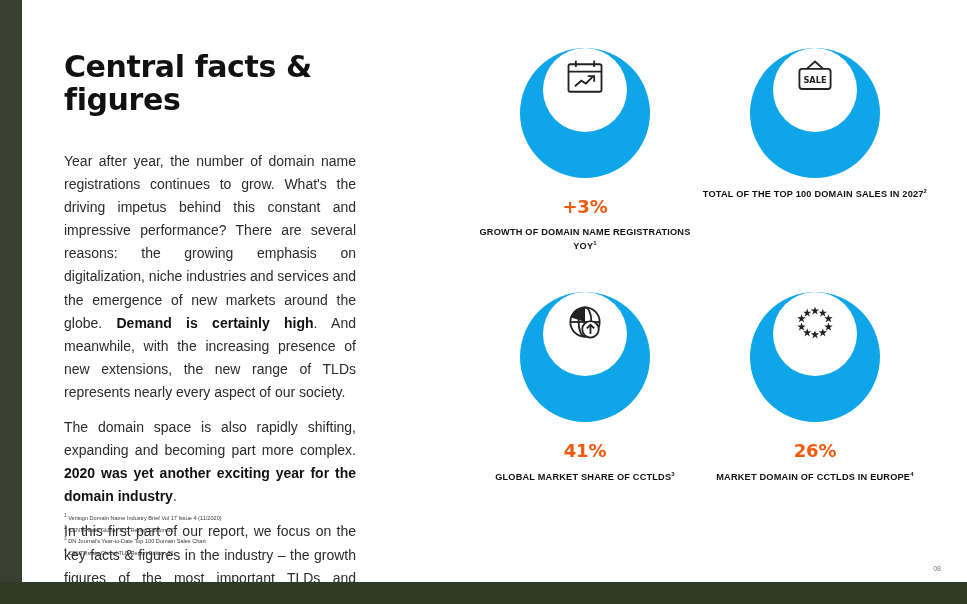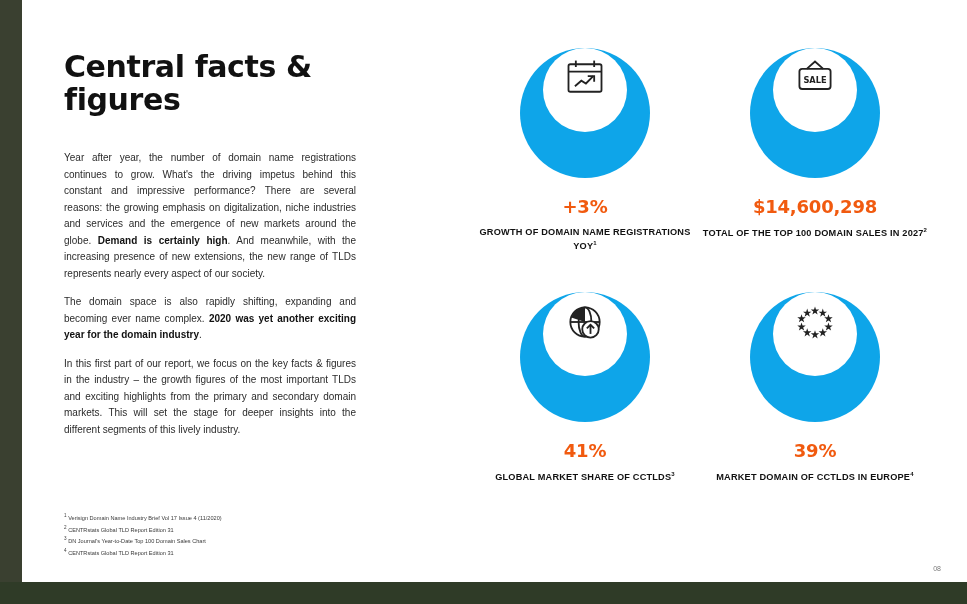--- a/index.html
+++ b/index.html
@@ -56,21 +56,21 @@
   .headline {
     font-size: 30px;
     font-weight: bold;
     letter-spacing: -0.4px;
     color: #111111;
     line-height: 1.1;
     margin: 0 0 34px 0;
     font-family: "DejaVu Sans", sans-serif;
   }
   .body-text {
-    font-size: 10px;
+    font-size: 14px;
     line-height: 1.65;
     color: #2b2b2b;
     text-align: justify;
     margin: 0 0 12px 0;
   }
   .body-text b {
     font-weight: bold;
     color: #111111;
   }
   .footnotes {
@@ -171,21 +171,21 @@
 
   <div class="left-strip">
     <div class="left-strip-inner"></div>
   </div>
 
   <div class="left-col">
     <h1 class="headline">Central facts &amp; figures</h1>
 
     <p class="body-text"><span>Year after year, the number of domain name registrations continues to grow. What's the driving impetus behind this constant and impressive performance? There are several reasons: the growing emphasis on digitalization, niche industries and services and the emergence of new markets around the globe. </span><b>Demand is certainly high</b><span>. And meanwhile, with the increasing presence of new extensions, the new range of TLDs represents nearly every aspect of our society.</span></p>
 
-    <p class="body-text"><span>The domain space is also rapidly shifting, expanding and becoming ever name complex. </span><b>2020 was yet another exciting year for the domain industry</b><span>.</span></p>
+    <p class="body-text"><span>The domain space is also rapidly shifting, expanding and becoming part more complex. </span><b>2020 was yet another exciting year for the domain industry</b><span>.</span></p>
 
     <p class="body-text">In this first part of our report, we focus on the key facts &amp; figures in the industry – the growth figures of the most important TLDs and exciting highlights from the primary and secondary domain markets. This will set the stage for deeper insights into the different segments of this lively industry.</p>
   </div>
 
   <div class="footnotes">
     <div class="footnote"><sup>1</sup> <span>Verisign Domain Name Industry Brief Vol 17 Issue 4 (11/2020)</span></div>
     <div class="footnote"><sup>2</sup> <span>CENTRstats Global TLD Report Edition 31</span></div>
     <div class="footnote"><sup>3</sup> <span>DN Journal's Year-to-Date Top 100 Domain Sales Chart</span></div>
     <div class="footnote"><sup>4</sup> <span>CENTRstats Global TLD Report Edition 31</span></div>
   </div>
@@ -214,21 +214,20 @@
       <div class="stat">
         <div class="donut">
           <div class="glyph">
             <svg viewBox="0 0 48 48" width="44" height="44" fill="none" stroke="#222" stroke-width="2">
               <rect x="7" y="14" width="34" height="22" rx="3"></rect>
               <path d="M15 14 L24 6 L33 14"></path>
               <text x="24" y="29" font-size="9" font-family="DejaVu Sans, sans-serif" font-weight="bold" fill="#222" stroke="none" text-anchor="middle">SALE</text>
             </svg>
           </div>
         </div>
-        <div class="stat-value">$14,600,298</div>
         <div class="stat-label"><span>TOTAL OF THE TOP 100 DOMAIN SALES IN 2027</span><sup>2</sup></div>
       </div>
 
     </div>
 
     <div class="stat-row row2">
 
       <div class="stat">
         <div class="donut">
           <div class="glyph">
@@ -259,21 +258,21 @@
                 <polygon points="32.5,30.8 33.6,34.2 37.1,34.2 34.3,36.3 35.4,39.7 32.5,37.6 29.6,39.7 30.7,36.3 27.9,34.2 31.4,34.2"></polygon>
                 <polygon points="24,33 25.1,36.4 28.6,36.4 25.8,38.5 26.9,41.9 24,39.8 21.1,41.9 22.2,38.5 19.4,36.4 22.9,36.4"></polygon>
                 <polygon points="15.5,30.8 16.6,34.2 20.1,34.2 17.3,36.3 18.4,39.7 15.5,37.6 12.6,39.7 13.7,36.3 10.9,34.2 14.4,34.2"></polygon>
                 <polygon points="9.3,24.5 10.4,27.9 13.9,27.9 11.1,30 12.2,33.4 9.3,31.3 6.4,33.4 7.5,30 4.7,27.9 8.2,27.9"></polygon>
                 <polygon points="9.3,15.5 10.4,18.9 13.9,18.9 11.1,21 12.2,24.4 9.3,22.3 6.4,24.4 7.5,21 4.7,18.9 8.2,18.9"></polygon>
                 <polygon points="15.5,9.3 16.6,12.7 20.1,12.7 17.3,14.8 18.4,18.2 15.5,16.1 12.6,18.2 13.7,14.8 10.9,12.7 14.4,12.7"></polygon>
               </g>
             </svg>
           </div>
         </div>
-        <div class="stat-value">39%</div>
+        <div class="stat-value">26%</div>
         <div class="stat-label"><span>MARKET DOMAIN OF CCTLDS IN EUROPE</span><sup>4</sup></div>
       </div>
 
     </div>
 
   </div>
 
   <div class="page-number">08</div>
 
   <div class="bottom-bar"></div>

